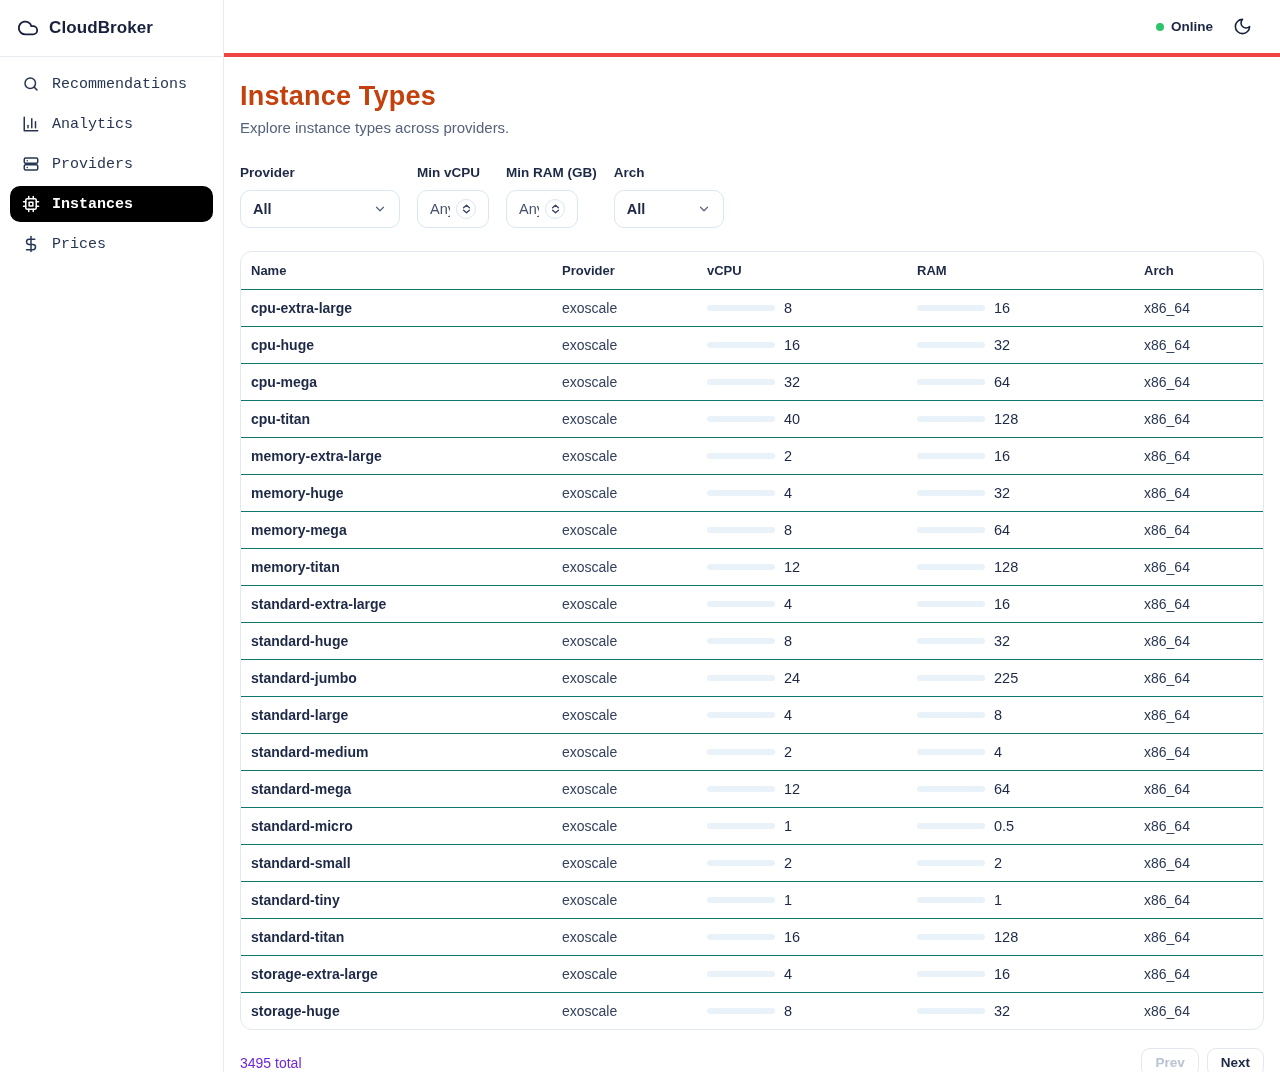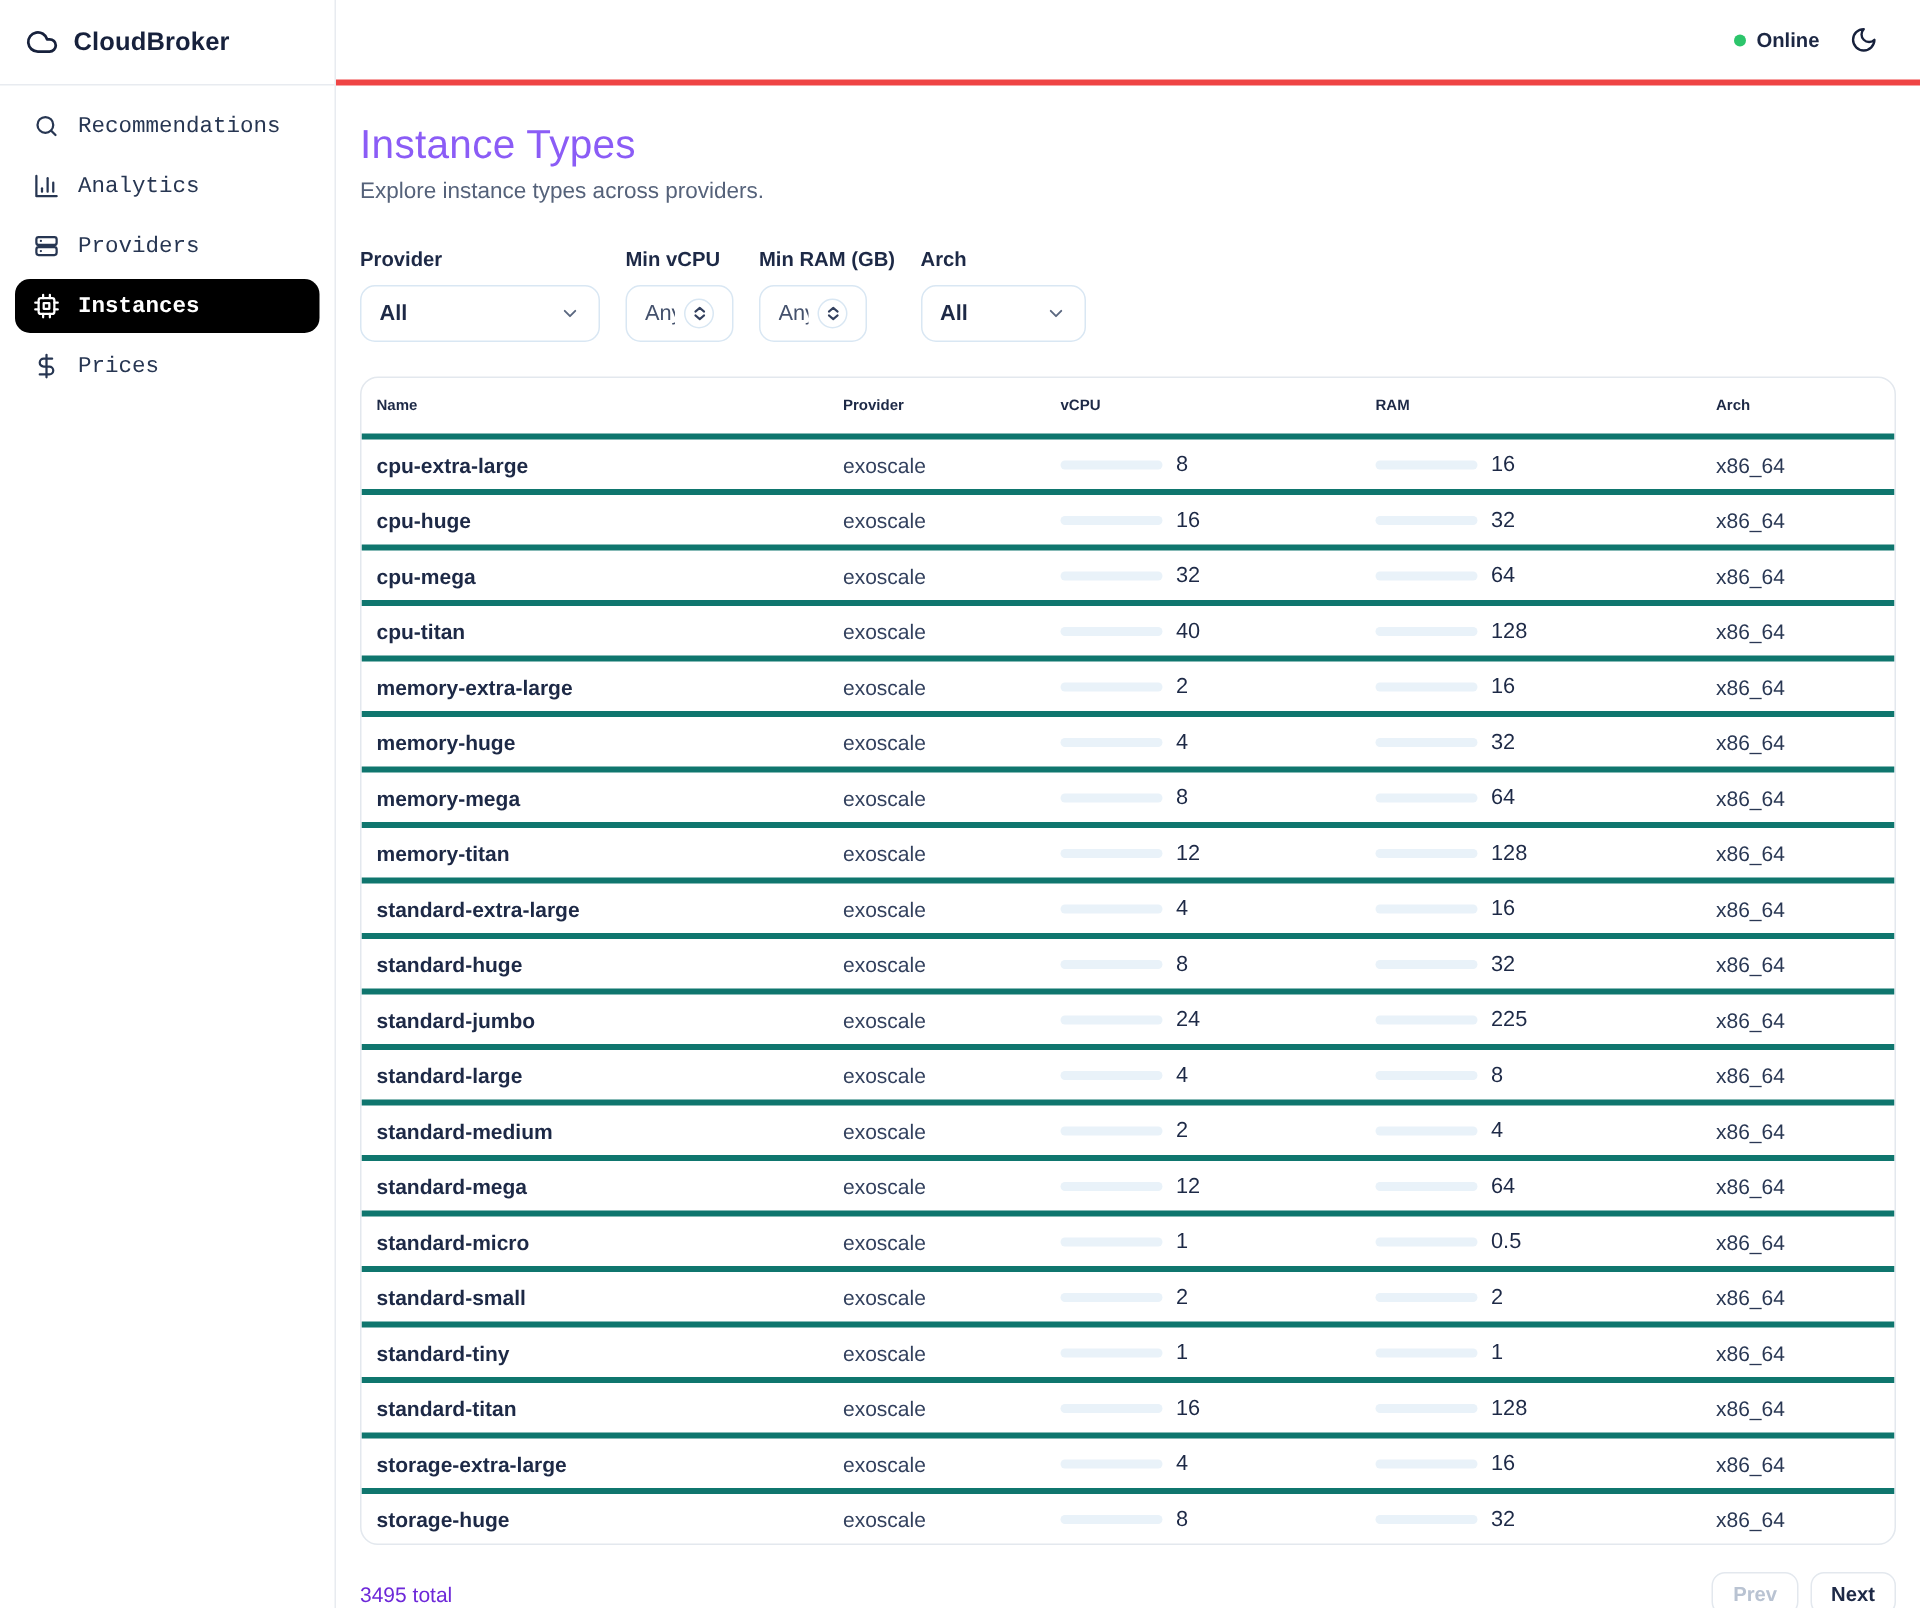--- a/index.html
+++ b/index.html
@@ -19,21 +19,21 @@
 
   
   .main { flex:1; display:flex; flex-direction:column; min-width:0; }
   .topbar { height:57px; flex:0 0 57px; border-bottom:4px solid #ef4444; display:flex; align-items:center; justify-content:flex-end; gap:20px; padding:0 28px; }
   .status { display:flex; align-items:center; gap:7px; font-size:13.5px; font-weight:600; color:#1c2743; }
   .status-dot { width:8px; height:8px; border-radius:50%; background:#2cc56b; }
   .theme-btn { background:none; border:none; cursor:pointer; display:flex; align-items:center; }
   .theme-btn svg { width:19px; height:19px; stroke:#17213c; }
 
   .content { padding:24px 16px 0 16px; }
-  h1.page-title { font-size:27px; font-weight:400; color:#8b5cf6; letter-spacing:.2px; }
+  h1.page-title { font-size:27px; font-weight:700; color:#c2410c; letter-spacing:.2px; }
   .page-subtitle { margin-top:7px; font-size:15px; color:#55627a; }
 
   
   .filters { display:flex; gap:17px; margin-top:29px; }
   .filter-group .flabel { font-size:13.5px; font-weight:700; color:#1d2946; margin-bottom:10px; }
   .control { height:38px; border:1px solid #d9e7f3; border-radius:10px; background:#fff; display:flex; align-items:center; padding:0 12px; }
   .select { justify-content:space-between; cursor:pointer; }
   .select .sel-value { font-size:14.5px; font-weight:600; color:#1d2946; }
   .select svg { width:14px; height:14px; stroke:#5b6880; }
   .select.w-provider { width:160px; }
@@ -41,22 +41,22 @@
   .numbox { width:72px; gap:6px; }
   .numbox input { border:none; outline:none; width:100%; min-width:0; font-size:14.5px; font-family:inherit; color:#1d2946; background:transparent; }
   .numbox input::placeholder { color:#44516c; opacity:1; }
   .stepper { width:20px; height:20px; flex:0 0 20px; border:1px solid #d9e7f3; border-radius:50%; display:flex; flex-direction:column; align-items:center; justify-content:center; cursor:pointer; }
   .stepper svg { width:9px; height:5px; stroke:#33405e; display:block; }
 
   
   .table-card { margin-top:23px; border:1px solid #e3e8ee; border-radius:12px; overflow:hidden; }
   .trow { display:grid; grid-template-columns:311px 145px 210px 227px 1fr; align-items:center; height:37px; padding:0 10px 0 10px; }
   .trow > div { padding-right:8px; }
-  .thead { font-size:10px; font-weight:700; color:#1d2946; }
-  .tbody .trow { border-top:4px solid #0f766e; }
+  .thead { font-size:13px; font-weight:700; color:#1d2946; }
+  .tbody .trow { border-top:1px solid #0f766e; }
   .cell-name { font-size:14px; font-weight:700; color:#1d2946; }
   .cell-provider { font-size:14px; color:#33415e; }
   .cell-arch { font-size:14px; color:#2a3854; }
   .meter { display:flex; align-items:center; gap:9px; }
   .meter-track { width:68px; height:6px; border-radius:3px; background:#e9f2f9; overflow:hidden; flex:0 0 68px; }
   .meter-fill { height:6px; border-radius:3px; background:#109889; min-width:3px; }
   .meter-val { font-size:14.5px; color:#1d2946; }
 
   
   .table-footer { display:flex; align-items:center; justify-content:space-between; margin-top:18px; }

